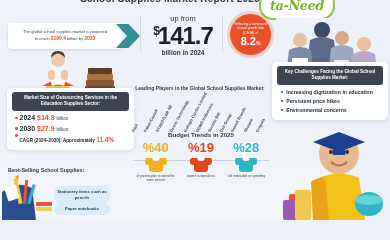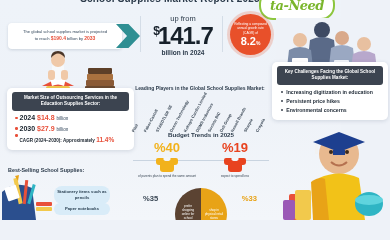--- a/index.html
+++ b/index.html
@@ -317,30 +317,32 @@
       <div class="shirt-ico">
         <div class="sl" style="background:#e8431f"></div>
           <div class="sr" style="background:#e8431f"></div>
         <div class="body" style="background:#e8431f"></div>
           <div class="neck"></div>
       </div>
       <div class="shirt-cap">expect to spend less</div>
     </div>
 
 
-  </div>
-
-  <div class="donut-wrap">
-    <div class="donut-pct left">%35</div>
-    <div class="donut-pct right">%33</div>
-    <div class="donut">
-      <div class="half-l">prefer shopping online for school supplies</div>
-      <div class="half-r">shop in physical retail stores</div>
-    </div>
-  </div>
+    <div class="shirt-col">
+      <div class="pct" style="color:#2fb5c4">%28</div>
+      <div class="shirt-ico">
+        <div class="sl" style="background:#2fb5c4"></div>
+          <div class="sr" style="background:#2fb5c4"></div>
+        <div class="body" style="background:#2fb5c4"></div>
+          <div class="neck"></div>
+      </div>
+      <div class="shirt-cap">still undecided on spending</div>
+    </div>
+  </div>
+
 
   <svg class="photo-group" viewBox="0 0 110 58">
     <rect width="110" height="58" fill="#eef2f8"></rect>
     <circle cx="46" cy="12" r="8" fill="#3e4a63"></circle>
     <path d="M34 22 q12 -6 24 0 l4 36 h-32 Z" fill="#5a6a88"></path>
     <circle cx="24" cy="22" r="7" fill="#e8c0a0"></circle>
     <path d="M13 32 q11 -6 22 0 l3 26 h-28 Z" fill="#7b8ca8"></path>
     <circle cx="66" cy="20" r="7" fill="#d9a98a"></circle>
     <path d="M55 30 q11 -6 22 0 l3 28 h-28 Z" fill="#9aa8c2"></path>
     <circle cx="88" cy="26" r="7" fill="#e8c0a0"></circle>

